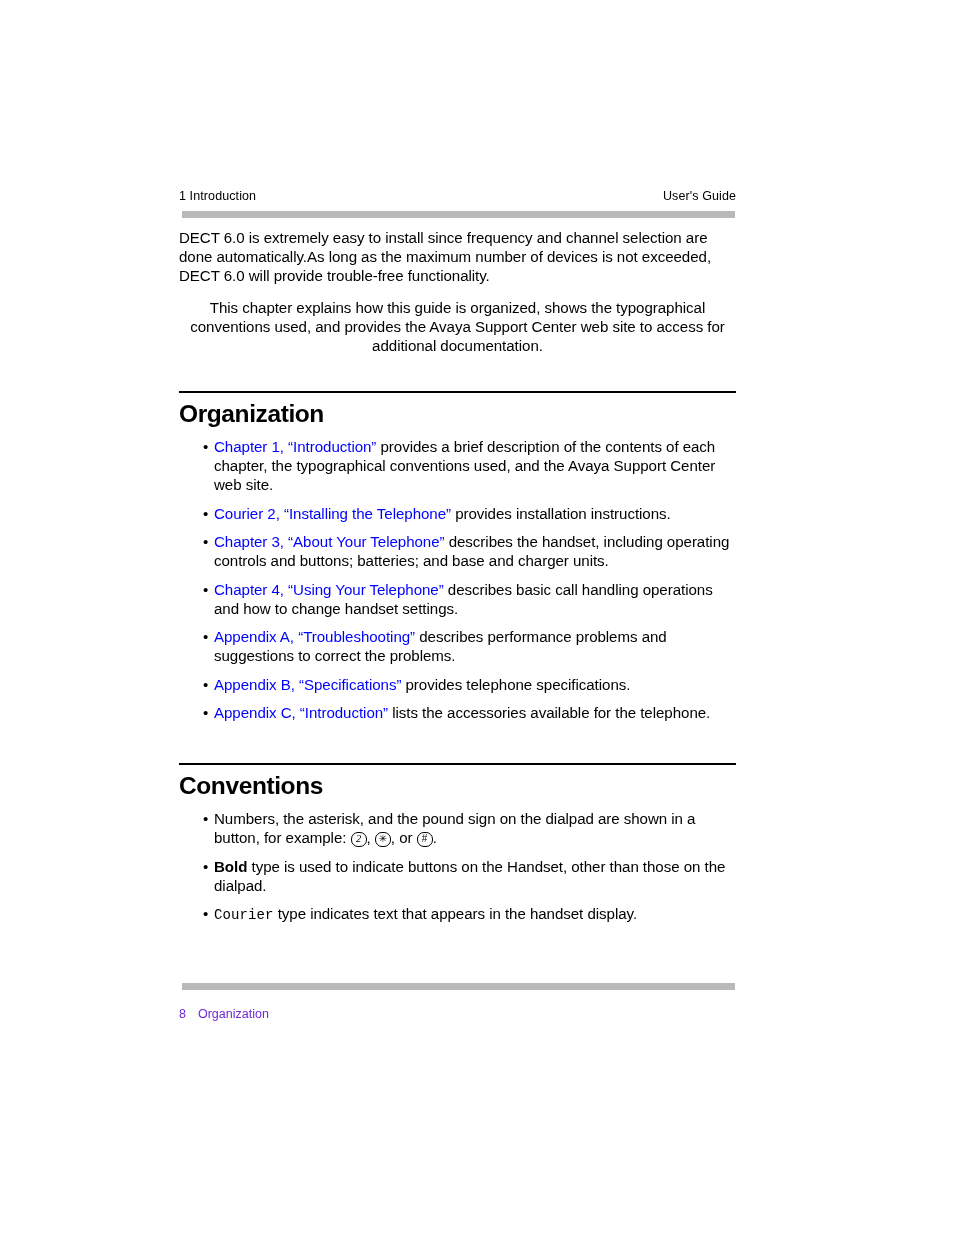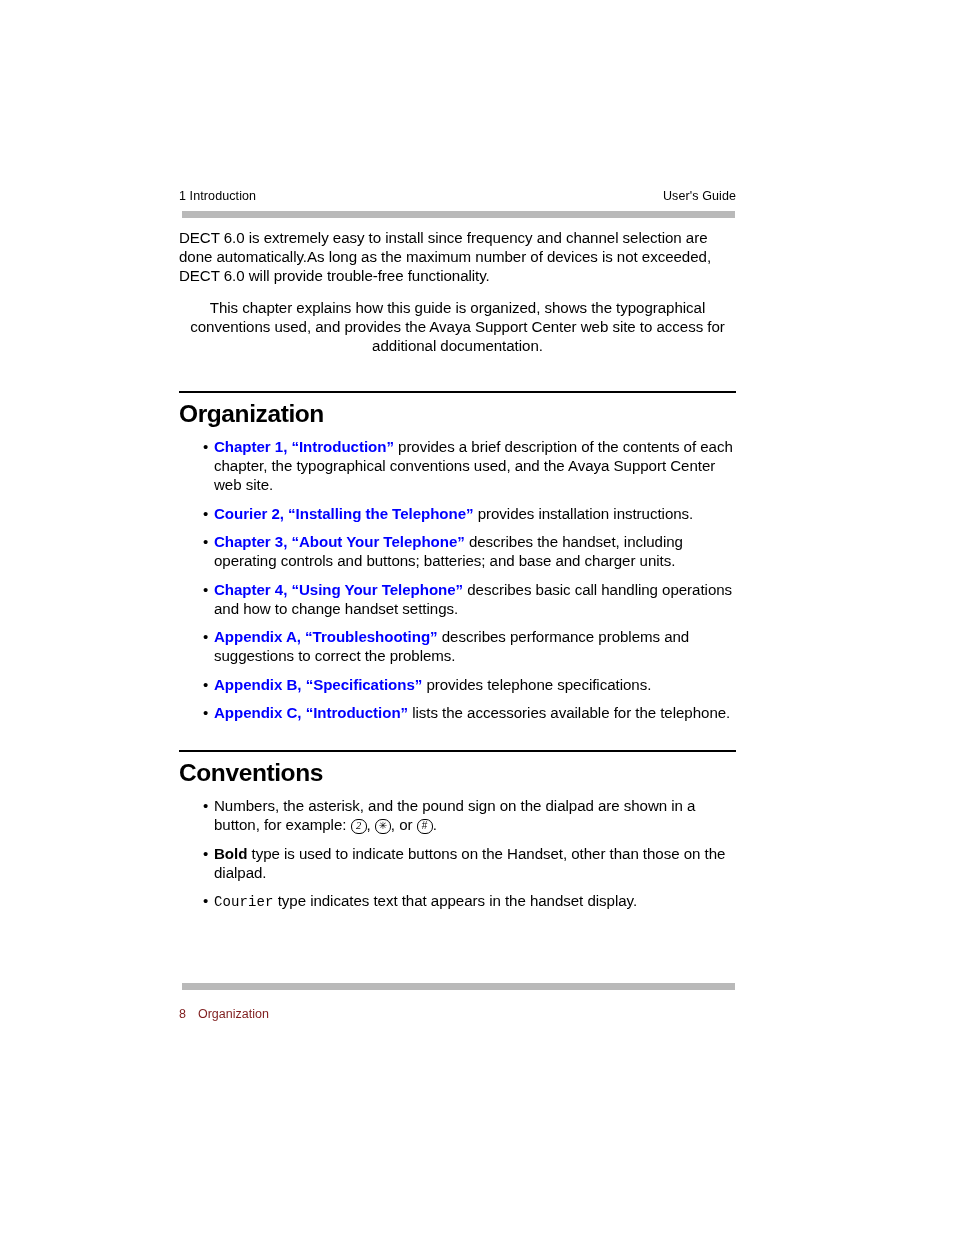--- a/index.html
+++ b/index.html
@@ -103,21 +103,21 @@
   }
   ul.bullets li .bullet-mark {
     position: absolute;
     left: 24px;
     top: 0;
     font-size: 15.1px;
     line-height: 19.3px;
   }
   .xref {
     color: #0000ff;
-    font-weight: bold;
+    font-weight: normal;
   }
   .bold-run { font-weight: bold; }
   .courier-run {
     font-family: "Liberation Mono", "DejaVu Sans Mono", monospace;
     font-size: 14px;
     letter-spacing: 0.1px;
   }
 
   
   .keycap {
@@ -148,21 +148,21 @@
     width: 553px;
     height: 7px;
     background: #b9b9b9;
   }
   .footer-line {
     position: absolute;
     left: 179px;
     top: 1007px;
     font-size: 12.5px;
     line-height: 15px;
-    color: #7f1d1d;
+    color: #6d28d9;
   }
   .footer-line .page-num { margin-right: 12px; }
 </style>
 </head>
 <body>
 
 <div class="page">
 
   <div class="running-header">
     <span class="folio-left">1 Introduction</span>
@@ -197,21 +197,21 @@
         </li>
         <li>
           <span class="bullet-mark">•</span><span class="xref">Appendix B, “Specifications”</span><span> provides telephone specifications.</span>
         </li>
         <li>
           <span class="bullet-mark">•</span><span class="xref">Appendix C, “Introduction”</span><span> lists the accessories available for the telephone.</span>
         </li>
       </ul>
     </div>
 
-    <div class="section" style="margin-top:28px;">
+    <div class="section" style="margin-top:41px;">
       <div class="section-rule"></div>
       <h2 class="section-title">Conventions</h2>
 
       <ul class="bullets" style="margin-top:6px;">
         <li>
           <span class="bullet-mark">•</span><span>Numbers, the asterisk, and the pound sign on the dialpad are shown in a button, for example: </span><span class="keycap">2</span><span>, </span><span class="keycap sym">✳</span><span>, or </span><span class="keycap sym">#</span><span>.</span>
         </li>
         <li>
           <span class="bullet-mark">•</span><span class="bold-run">Bold</span><span> type is used to indicate buttons on the Handset, other than those on the dialpad.</span>
         </li>

